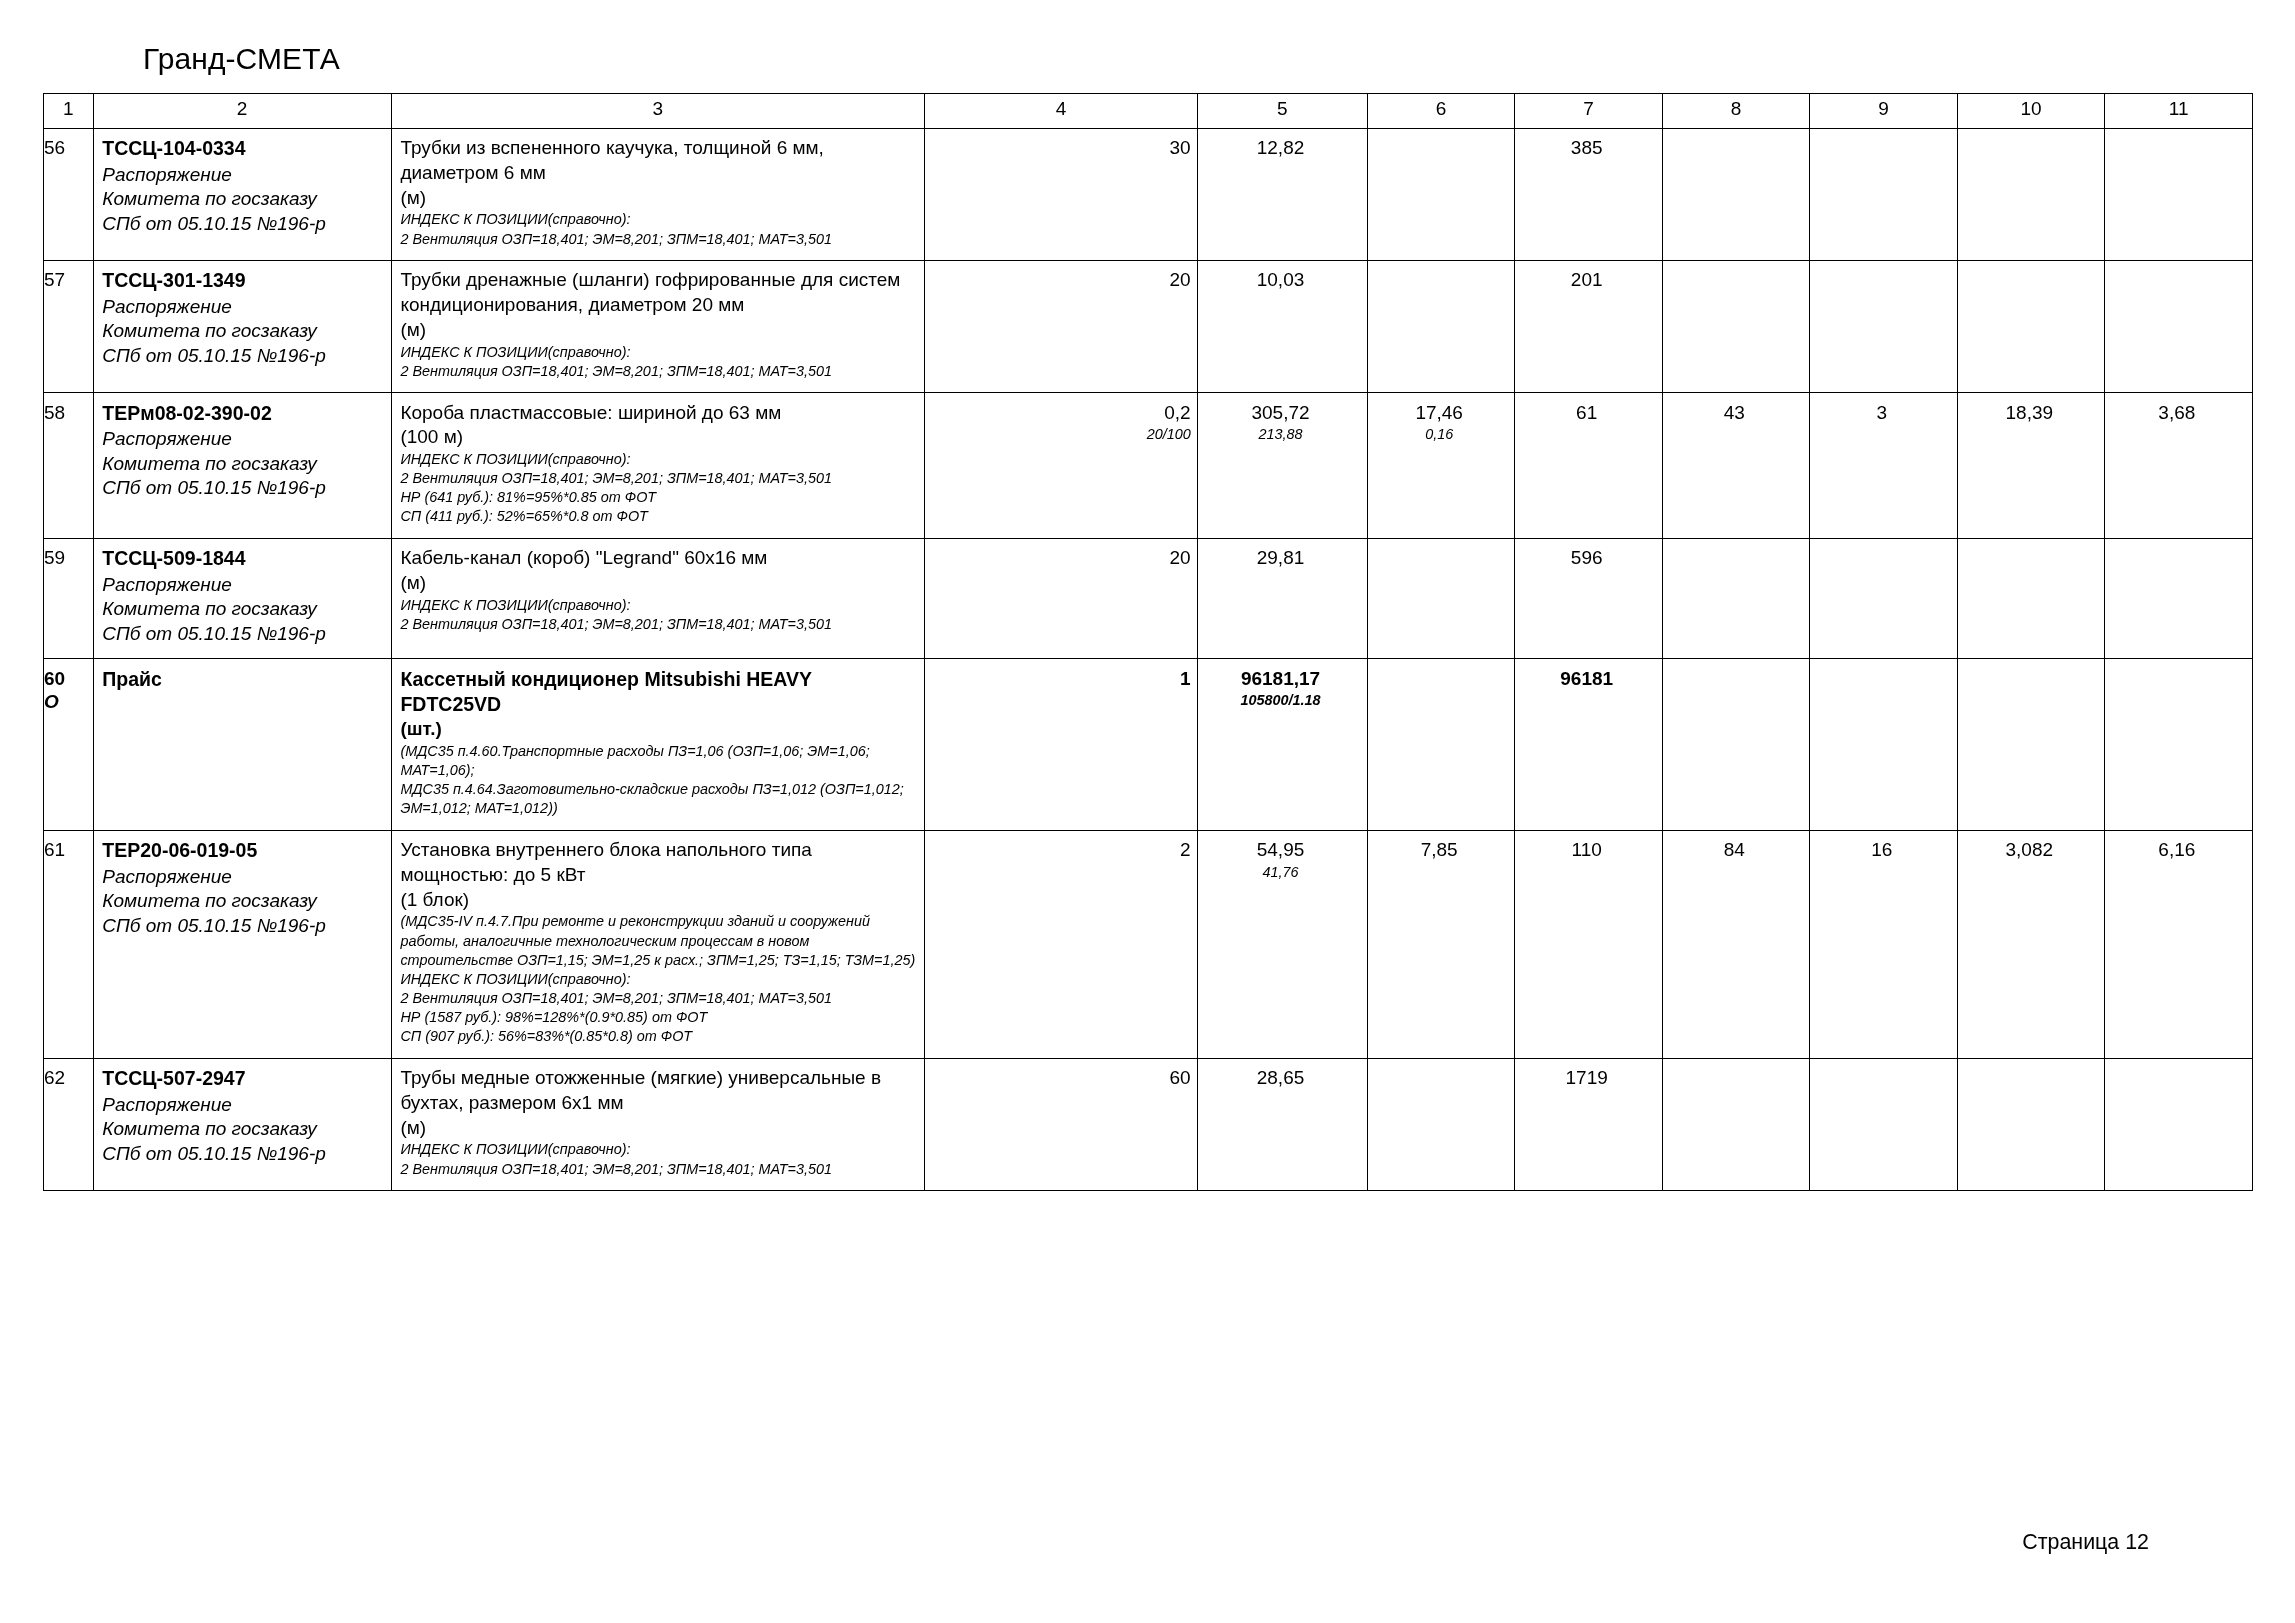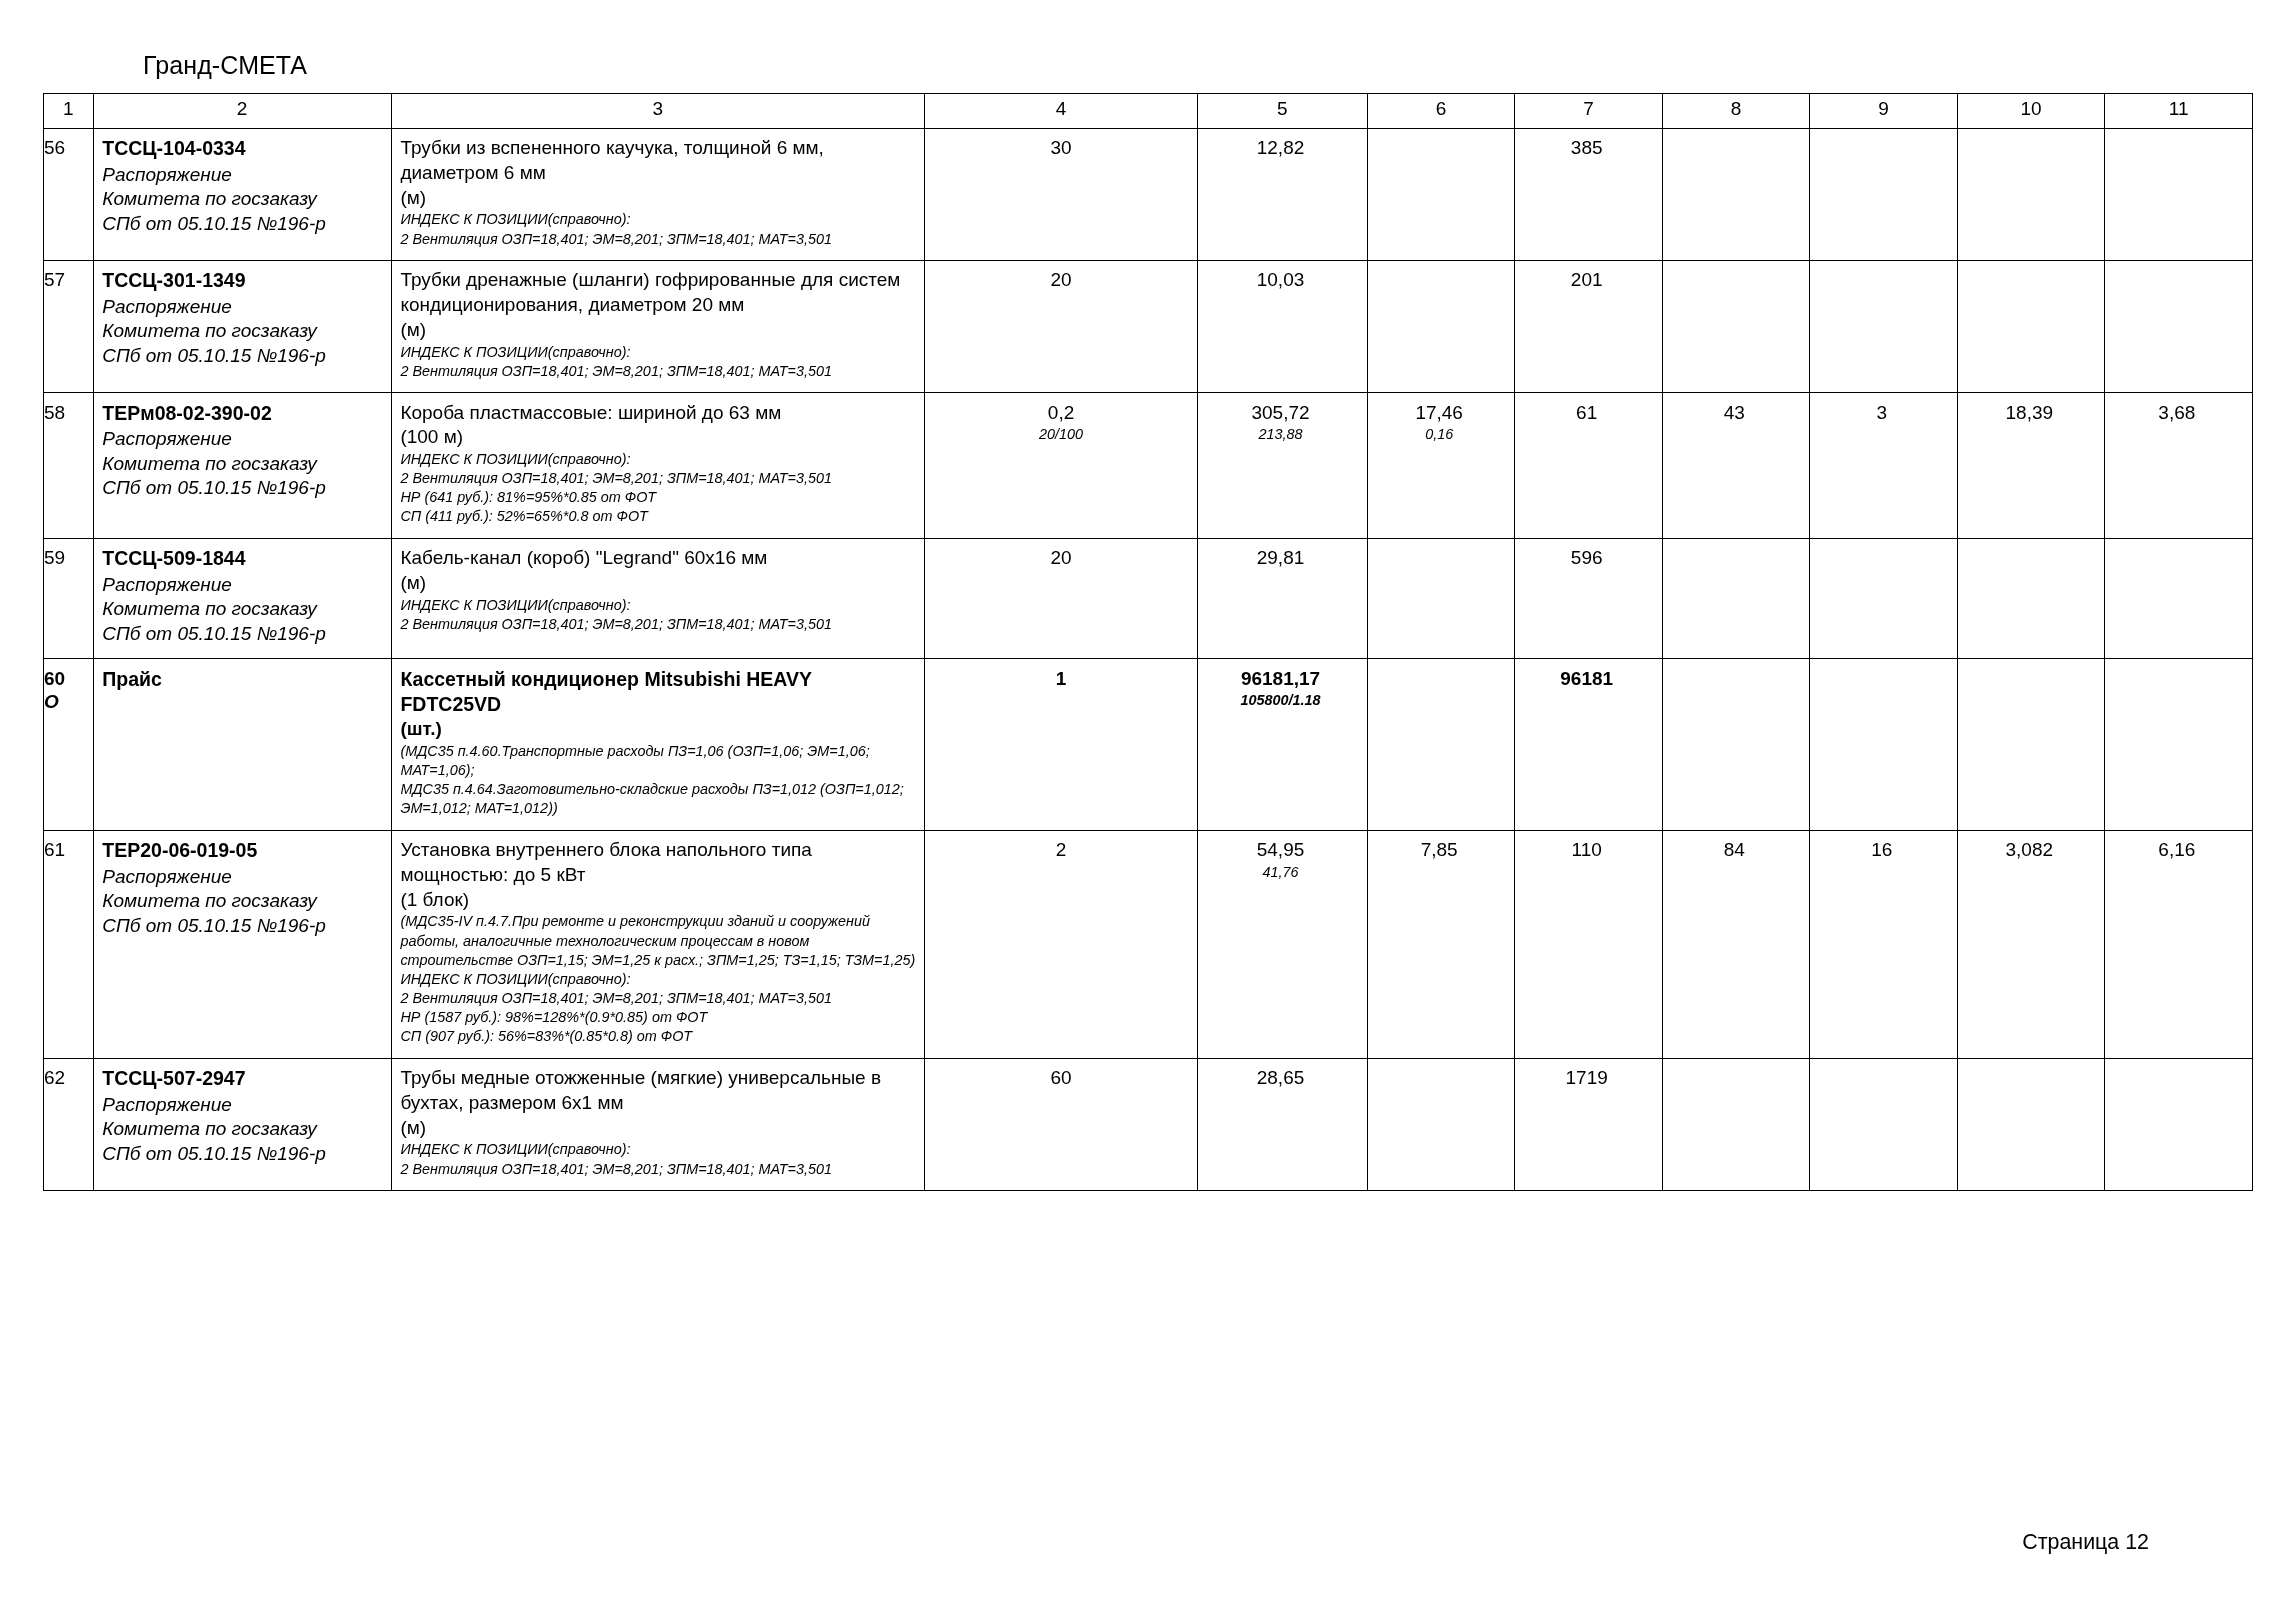--- a/index.html
+++ b/index.html
@@ -16,22 +16,22 @@
     height: 1623px;
     position: relative;
     box-sizing: border-box;
     padding: 0;
     background: #ffffff;
     overflow: hidden;
   }
   .doc-header {
     position: absolute;
     left: 143px;
-    top: 51px;
-    font-size: 25px;
+    top: 42px;
+    font-size: 30px;
     letter-spacing: 0.1px;
   }
   .doc-footer {
     position: absolute;
     right: 146px;
     top: 1530px;
     font-size: 21.4px;
     margin-left: 8px;
   }
   table.smeta {
@@ -89,21 +89,21 @@
     font-size: 19px;
     line-height: 1.30;
   }
   .desc-unit.bold { font-weight: bold; }
   .desc-note {
     font-size: 14.4px;
     font-style: italic;
     line-height: 1.33;
   }
   .num {
-    text-align: center;
+    text-align: right;
     font-size: 19px;
     line-height: 1.3;
     padding: 7.5px 6.3px 0 6.3px;
   }
   .num.right {
     text-align: center;
     padding-right: 10px;
   }
   .num .sub {
     display: block;

